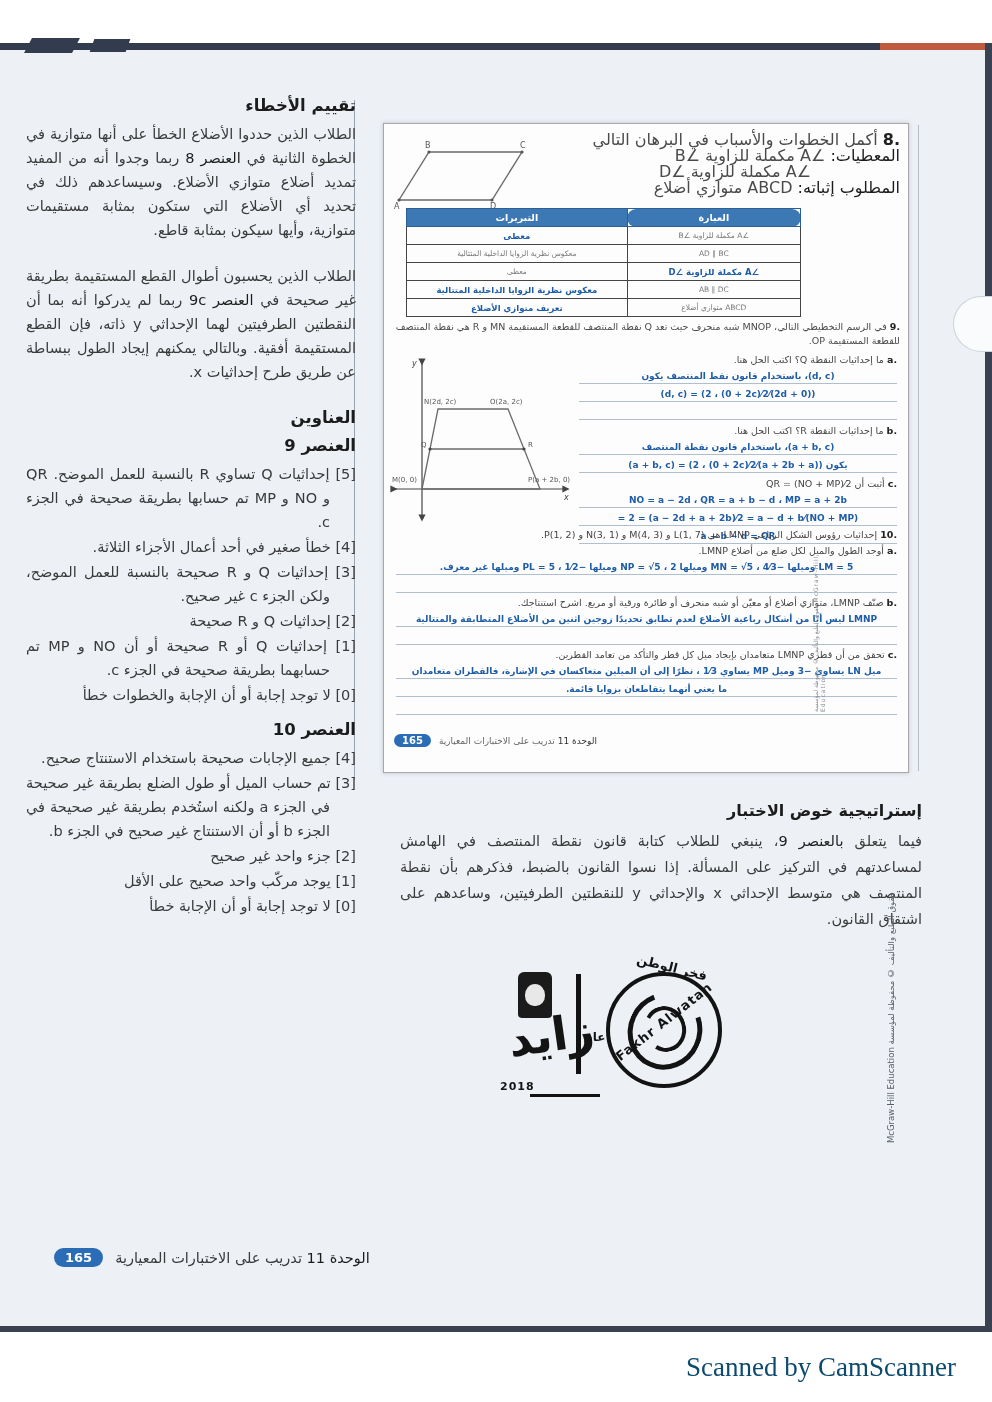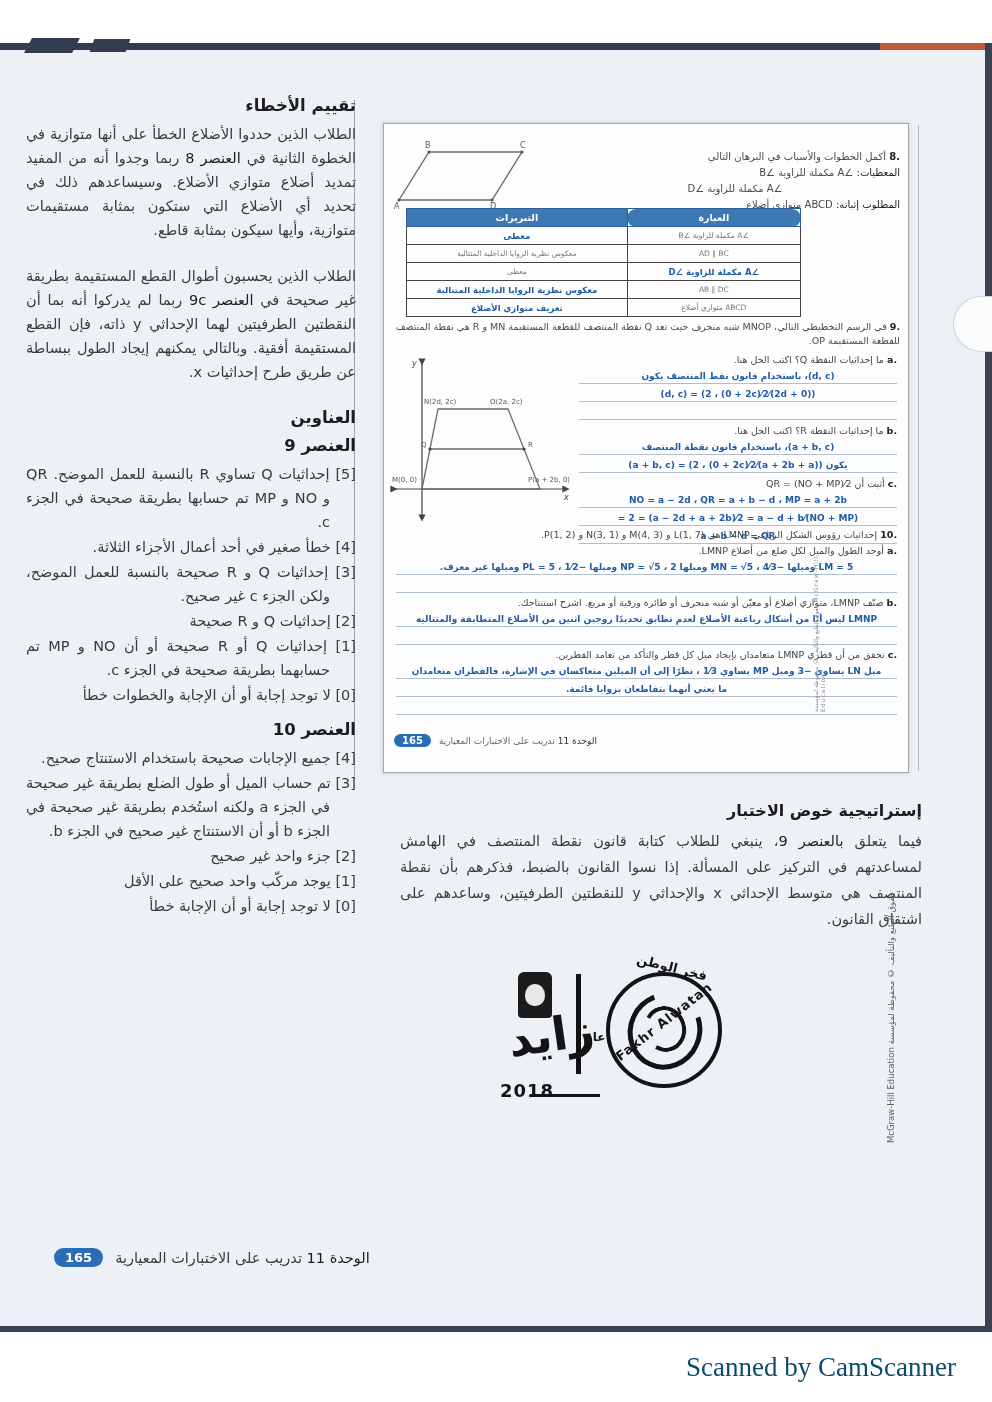--- a/index.html
+++ b/index.html
@@ -22,22 +22,22 @@
            font-size:14.5px;line-height:24px;text-align:justify;}
   .lc-head{font-weight:bold;color:#1c1c1c;font-size:16.5px;margin-bottom:4px;text-align:right;}
   .lc-gap{height:22px;}
   .bold{font-weight:normal;color:#1c1c1c;}
   .rubric-item{padding-right:26px;text-indent:-26px;margin-bottom:1px;}
   .score{direction:ltr;unicode-bidi:isolate;}
 
   
   .worksheet{position:absolute;left:383px;top:123px;width:524px;height:648px;background:#fdfdfe;
              border:1px solid #a7a7a7;box-shadow:0 0 4px rgba(60,70,90,.25);}
-  .ws-q8text{position:absolute;top:25px;right:8px;width:330px;direction:rtl;color:#4a4a4a;
-             font-size:10px;line-height:16px;text-align:right;}
+  .ws-q8text{position:absolute;top:8px;right:8px;width:330px;direction:rtl;color:#4a4a4a;
+             font-size:16px;line-height:16px;text-align:right;}
   .qnum{font-weight:bold;color:#222;direction:ltr;unicode-bidi:isolate;}
   .ws-center{text-align:center;}
   .ws-diagram8{position:absolute;left:10px;top:16px;}
   .ws-table{position:absolute;left:22px;top:84px;width:395px;border-collapse:collapse;direction:rtl;
             font-size:8.5px;color:#555;}
   .ws-table th{background:var(--table_header,#3c78b4);color:#fff;font-size:9.5px;font-weight:bold;
                border:1px solid #2c5f93;padding:3px 4px;}
   .ws-table td{border:1px solid #444;padding:2px 5px;height:13px;text-align:center;}
   .td-stmt{width:44%;border-radius:9px;}
   .blue{color:var(--answer_blue,#1e5ca6);font-weight:bold;}
@@ -64,21 +64,21 @@
   .strategy .lc-head{font-size:16px;}
 
   
   .stamp{color:#141414;}
   .zayed{position:absolute;left:500px;top:972px;width:110px;height:130px;}
   .zayed-portrait{position:absolute;left:18px;top:0;width:34px;height:46px;background:#1b1b1b;border-radius:6px 6px 4px 4px;}
   .zayed-portrait:after{content:"";position:absolute;left:7px;top:12px;width:20px;height:22px;background:#e8e8e8;border-radius:50% 50% 45% 45%;}
   .zayed-bar{position:absolute;left:76px;top:2px;width:5px;height:100px;background:#121212;}
   .zayed-word{position:absolute;left:8px;top:40px;font-size:46px;font-weight:bold;transform:rotate(-8deg);line-height:1;}
   .zayed-small{position:absolute;left:84px;top:58px;font-size:12px;font-weight:bold;}
-  .zayed-year{position:absolute;left:0px;top:108px;font-size:18px;font-weight:bold;letter-spacing:1px;}
+  .zayed-year{position:absolute;left:0px;top:108px;font-size:11px;font-weight:bold;letter-spacing:1px;}
   .zayed-underline{position:absolute;left:30px;top:122px;width:70px;height:3px;background:#121212;}
   .fakhr{position:absolute;left:600px;top:962px;width:128px;height:128px;}
   .fakhr-ring{position:absolute;left:6px;top:10px;width:108px;height:108px;border:4px solid #131313;border-radius:50%;}
   .fakhr-swirl1{position:absolute;left:28px;top:30px;width:64px;height:68px;border:5px solid #131313;border-radius:50%;border-top-color:transparent;transform:rotate(25deg);}
   .fakhr-swirl2{position:absolute;left:44px;top:44px;width:34px;height:38px;border:4px solid #131313;border-radius:50%;border-left-color:transparent;transform:rotate(-15deg);}
   .fakhr-ar{position:absolute;left:22px;top:-2px;width:100px;text-align:center;font-size:13px;font-weight:bold;transform:rotate(14deg);}
   .fakhr-en{position:absolute;left:-4px;top:52px;width:136px;text-align:center;font-size:13px;font-weight:bold;transform:rotate(-38deg);letter-spacing:1px;}
 
   
   .side-copy{position:absolute;left:886px;top:892px;height:350px;writing-mode:vertical-rl;transform:rotate(180deg);

